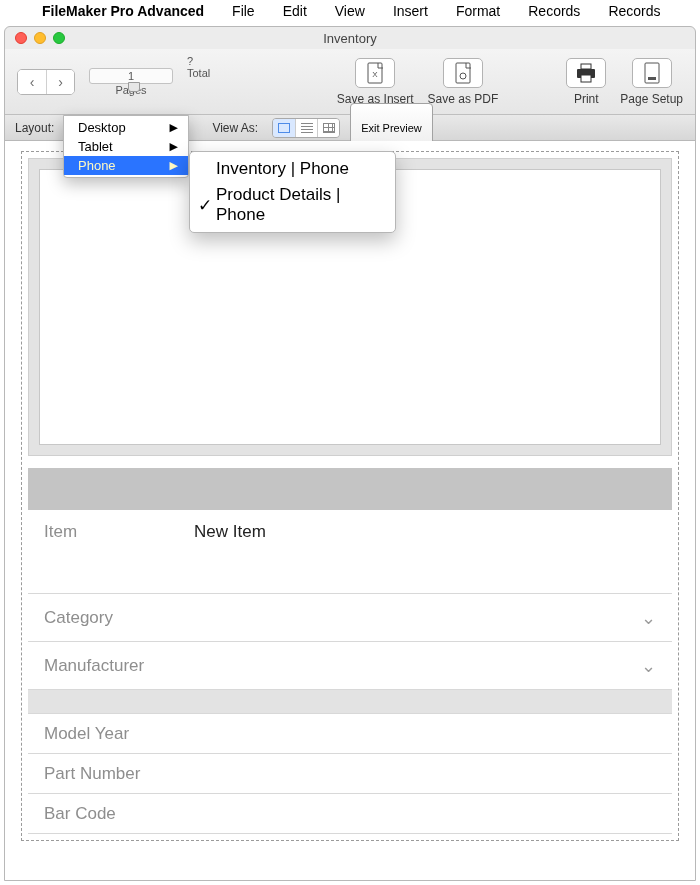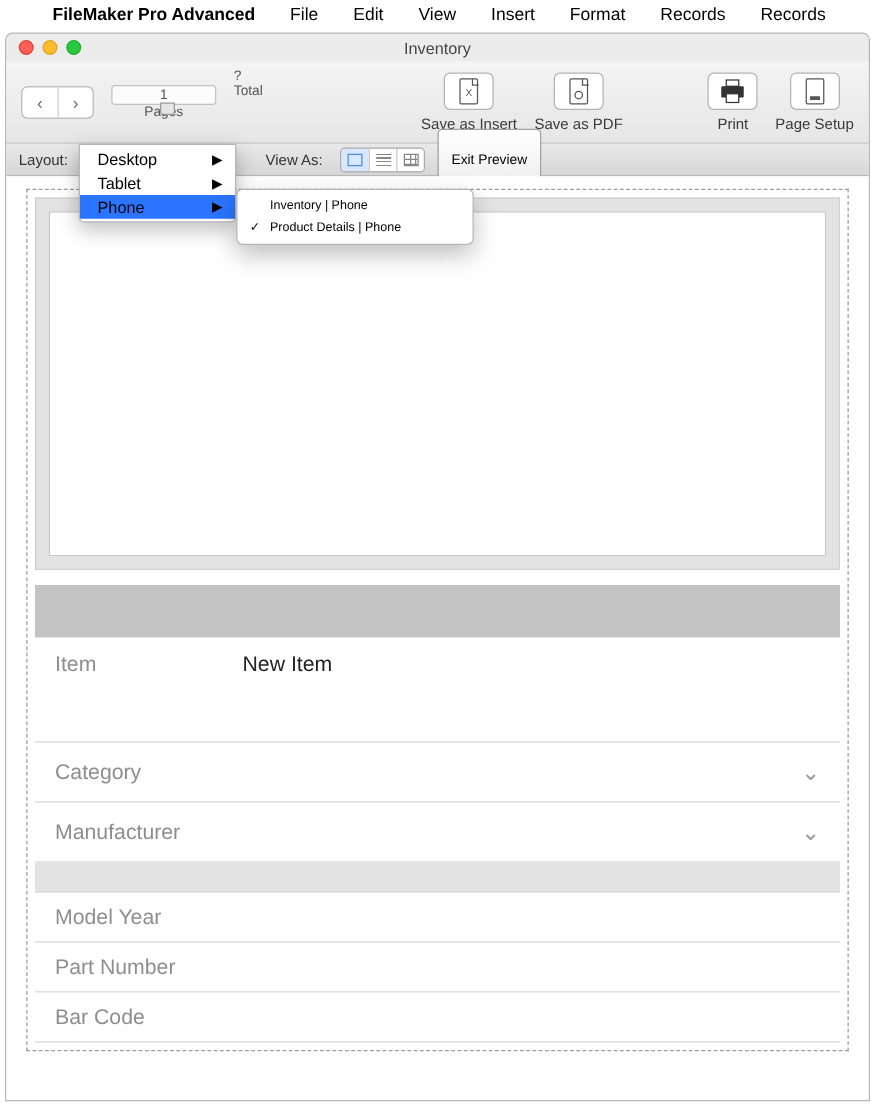--- a/index.html
+++ b/index.html
@@ -46,23 +46,23 @@
   .viewseg { display: flex; border: 1px solid #a9a9a9; border-radius: 4px; overflow: hidden; margin-left: 4px; }
   .viewseg div { width: 22px; height: 18px; background: #fff; border-left: 1px solid #ccc; display:flex; align-items:center; justify-content:center; }
   .viewseg div:first-child { border-left: none; background: #d9e8ff; }
   .exitprev { border: 1px solid #a2a2a2; border-radius: 4px; background: linear-gradient(#fff,#ececec); font-size: 11px; padding: 18px 10px; cursor: pointer; }
   .viewas-lbl { margin-left: 148px; }
 
   
   .ddmenu { position: absolute; top: 0; left: 58px; width: 126px; background: #fff; border: 1px solid #b6b6b6; border-radius: 0 0 4px 4px; box-shadow: 0 6px 16px rgba(0,0,0,0.25); font-size: 13px; z-index: 20; padding: 2px 0; }
   .ddmenu .item { display: flex; align-items: center; justify-content: space-between; padding: 2px 10px 2px 14px; cursor: default; }
   .ddmenu .item .arr { font-size: 11px; }
-  .ddmenu .item.sel { background: #2a74ff; color: #000000; }
-
-  .submenu { position: absolute; top: 36px; left: 184px; width: 190px; background: #fff; border: 1px solid #b6b6b6; border-radius: 5px; box-shadow: 0 8px 20px rgba(0,0,0,0.25); font-size: 10px; z-index: 21; padding: 4px 0; }
+  .ddmenu .item.sel { background: #2a74ff; color: #fef9c3; }
+
+  .submenu { position: absolute; top: 36px; left: 184px; width: 207px; background: #fff; border: 1px solid #b6b6b6; border-radius: 5px; box-shadow: 0 8px 20px rgba(0,0,0,0.25); font-size: 17px; z-index: 21; padding: 4px 0; }
   .submenu .sitem { display: flex; align-items: center; padding: 3px 12px 3px 8px; gap: 6px; cursor: default; }
   .submenu .check { width: 12px; display: inline-block; text-align: center; }
 
   
   .canvas { flex: 1; background: #fff; overflow: hidden; position: relative; padding: 10px 16px 0 16px; }
   .dashframe { border: 1px dashed #9a9a9a; padding: 6px; }
   .graybox { border: 1px solid #cfcfcf; background: #e3e3e3; padding: 10px; }
   .whitearea { height: 276px; background: #fff; border: 1px solid #c7c7c7; }
   .grayband { height: 42px; background: #c4c4c4; margin-top: 12px; }
 

